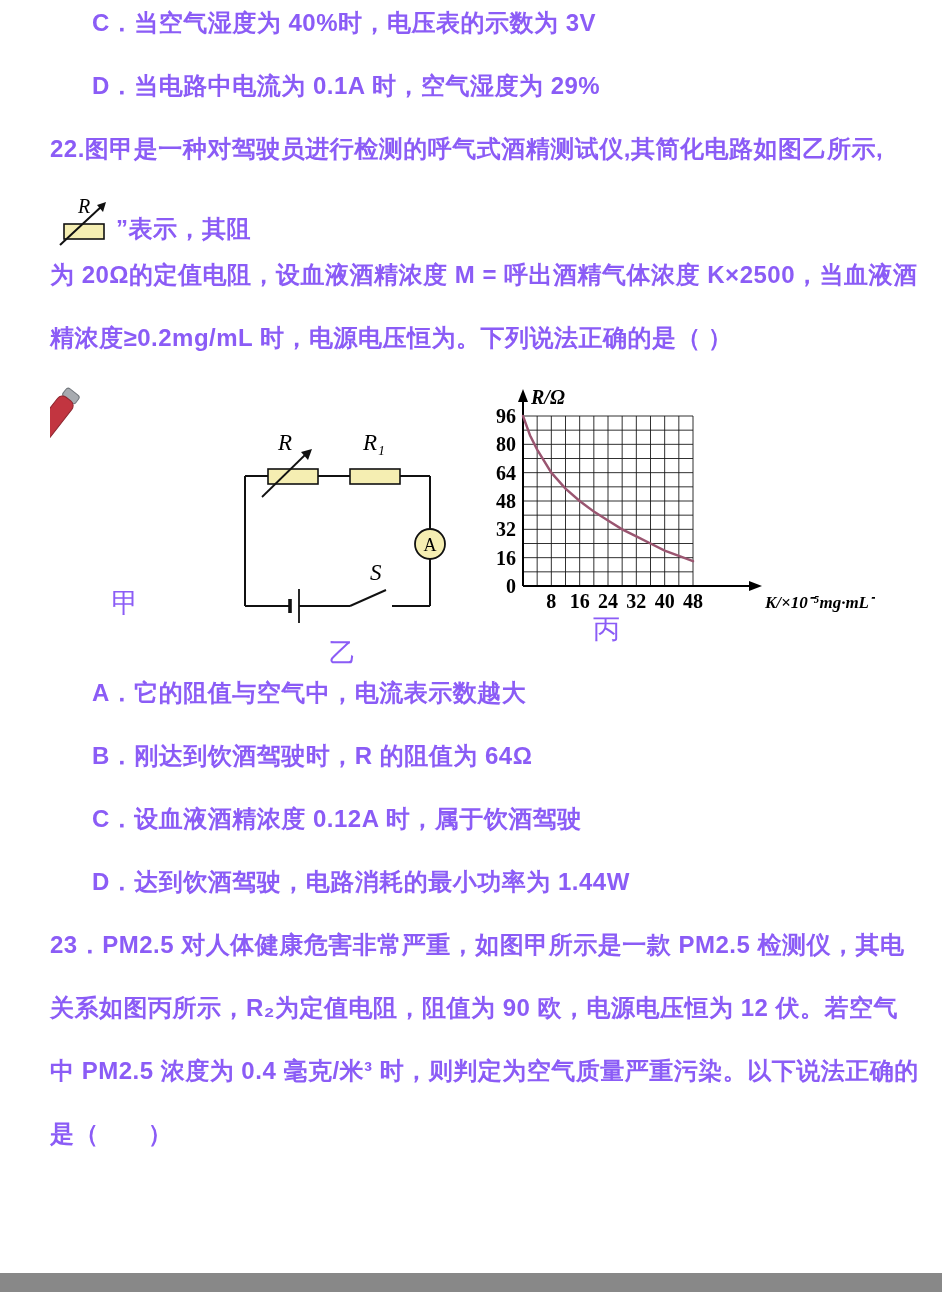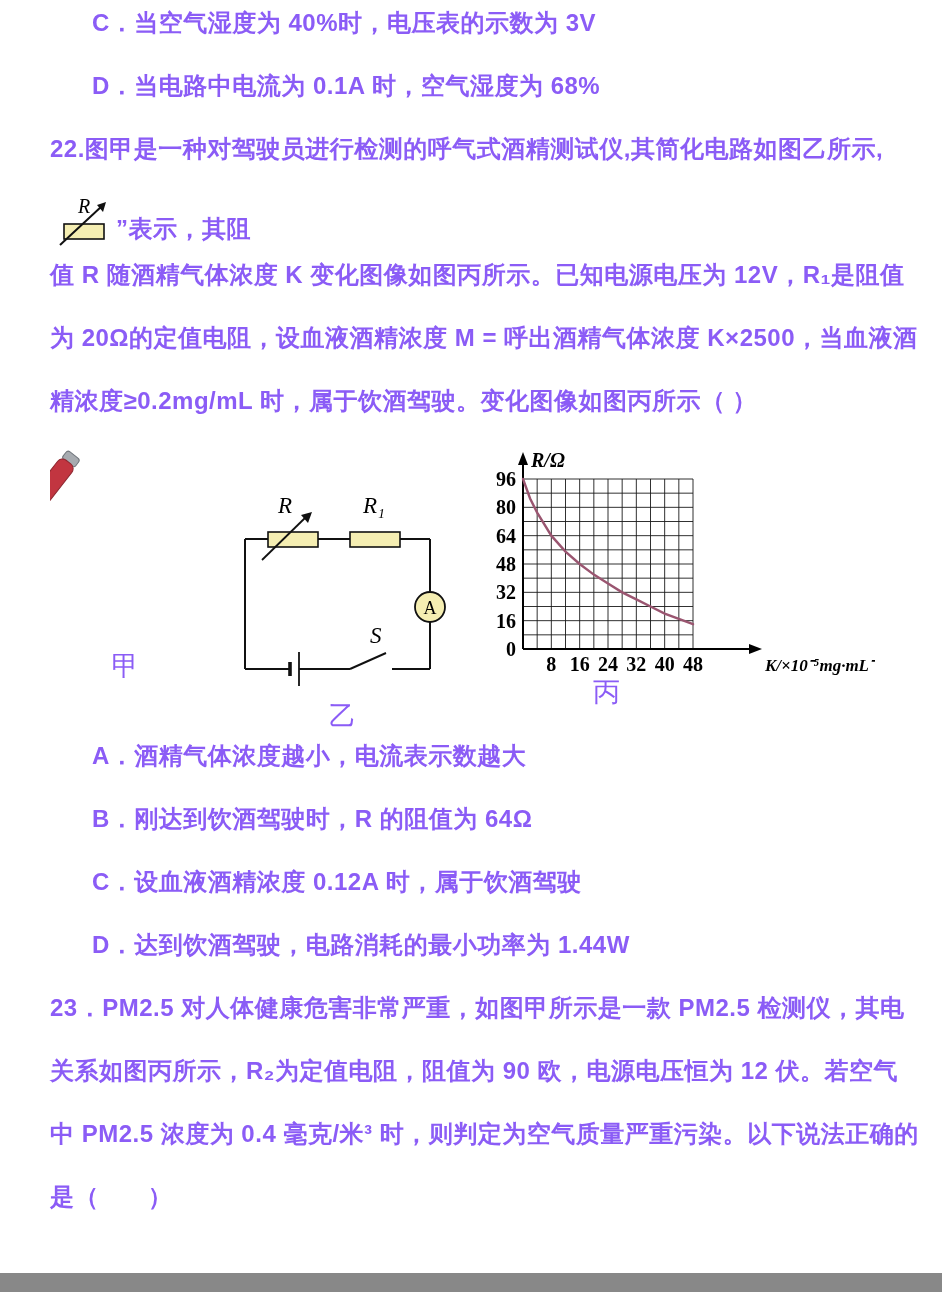--- a/index.html
+++ b/index.html
@@ -44,34 +44,33 @@
   .fig-bing .fig-caption { text-align: left; padding-left: 128px; margin-top: 0; }
   .fig-yi .fig-caption { margin-top: 6px; }
   svg text.ser { font-family: "Liberation Serif", serif; }
 </style>
 </head>
 <body>
 
 <div class="page">
 
   <p class="tline opt">C．当空气湿度为 40%时，电压表的示数为 3V</p>
-  <p class="tline opt">D．当电路中电流为 0.1A 时，空气湿度为 68%</p>
+  <p class="tline opt">D．当电路中电流为 0.1A 时，空气湿度为 29%</p>
 
   <p class="tline">22.图甲是一种对驾驶员进行检测的呼气式酒精测试仪,其简化电路如图乙所示,</p>
 
   <p class="tline with-symbol"><svg class="inline-symbol" width="62" height="52" viewBox="0 0 62 52">
         <rect x="12" y="27" width="40" height="15" fill="#f5eeb2" stroke="#111" stroke-width="1.6"></rect>
         <line x1="8" y1="48" x2="50" y2="9" stroke="#111" stroke-width="2"></line>
         <polygon points="45,8 54,5 51,15" fill="#111"></polygon>
         <text class="ser" x="26" y="16" font-size="20" font-style="italic" font-weight="400">R</text>
       </svg><span>”表示，其阻</span></p>
 
-  <p class="tline">值 R 随酒精气体浓度 K 变化图像如图丙所示。已知电源电压为 12V，R₁是阻值</p>
   <p class="tline">为 20Ω的定值电阻，设血液酒精浓度 M = 呼出酒精气体浓度 K×2500，当血液酒</p>
-  <p class="tline">精浓度≥0.2mg/mL 时，属于饮酒驾驶。变化图像如图丙所示（ ）</p>
+  <p class="tline">精浓度≥0.2mg/mL 时，电源电压恒为。下列说法正确的是（ ）</p>
 
   <div class="fig-row">
 
     <div class="fig fig-jia">
       <svg width="150" height="200" viewBox="0 0 150 200">
         <g transform="translate(24,6) rotate(38)">
           <rect x="-8" y="0" width="16" height="10" rx="3" fill="#a7abb0" stroke="#71767c" stroke-width="1"></rect>
           <rect x="-9" y="9" width="18" height="57" rx="6" fill="#c23540" stroke="#8f2730" stroke-width="1"></rect>
           <rect x="-8.5" y="66" width="17" height="43" rx="3" fill="#3b66c4" stroke="#2a4a94" stroke-width="1"></rect>
           <rect x="-11" y="109" width="22" height="34" rx="5" fill="#17181a" stroke="#000" stroke-width="1"></rect>
@@ -156,21 +155,21 @@
           <text x="199.66666666666669" y="222" text-anchor="middle" font-size="20" font-family="&quot;Liberation Serif&quot;, serif">40</text>
           <text x="228" y="222" text-anchor="middle" font-size="20" font-family="&quot;Liberation Serif&quot;, serif">48</text>
           <text x="66" y="18" font-size="20" font-style="italic" font-family="&quot;Liberation Serif&quot;, serif">R/Ω</text>
           <text x="300" y="222" font-size="17" font-style="italic" font-family="&quot;Liberation Serif&quot;, serif">K/×10⁻⁵mg·mL⁻¹</text>
         </svg>
       <div class="fig-caption">丙</div>
     </div>
 
   </div>
 
-  <p class="tline opt">A．酒精气体浓度越小，电流表示数越大</p>
+  <p class="tline opt">A．它的阻值与空气中，电流表示数越大</p>
   <p class="tline opt">B．刚达到饮酒驾驶时，R 的阻值为 64Ω</p>
   <p class="tline opt">C．设血液酒精浓度 0.12A 时，属于饮酒驾驶</p>
   <p class="tline opt">D．达到饮酒驾驶，电路消耗的最小功率为 1.44W</p>
 
   <p class="tline">23．PM2.5 对人体健康危害非常严重，如图甲所示是一款 PM2.5 检测仪，其电</p>
   <p class="tline">关系如图丙所示，R₂为定值电阻，阻值为 90 欧，电源电压恒为 12 伏。若空气</p>
   <p class="tline">中 PM2.5 浓度为 0.4 毫克/米³ 时，则判定为空气质量严重污染。以下说法正确的</p>
   <p class="tline">是（　　）</p>
 
 </div>

